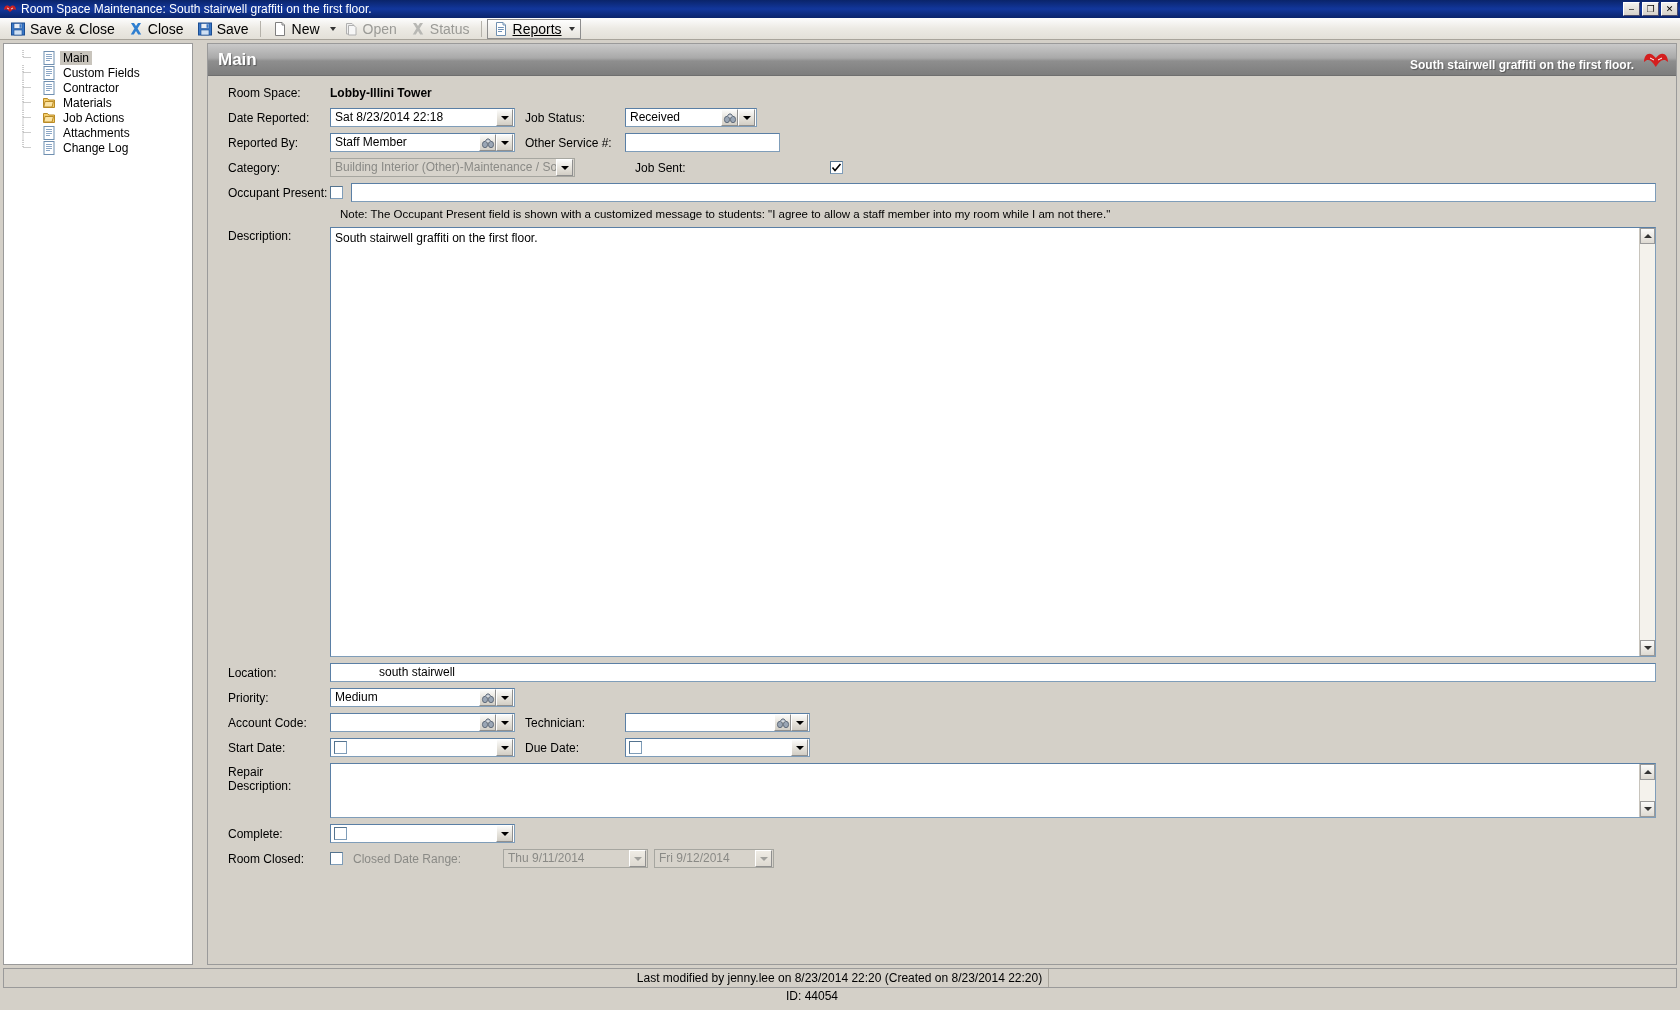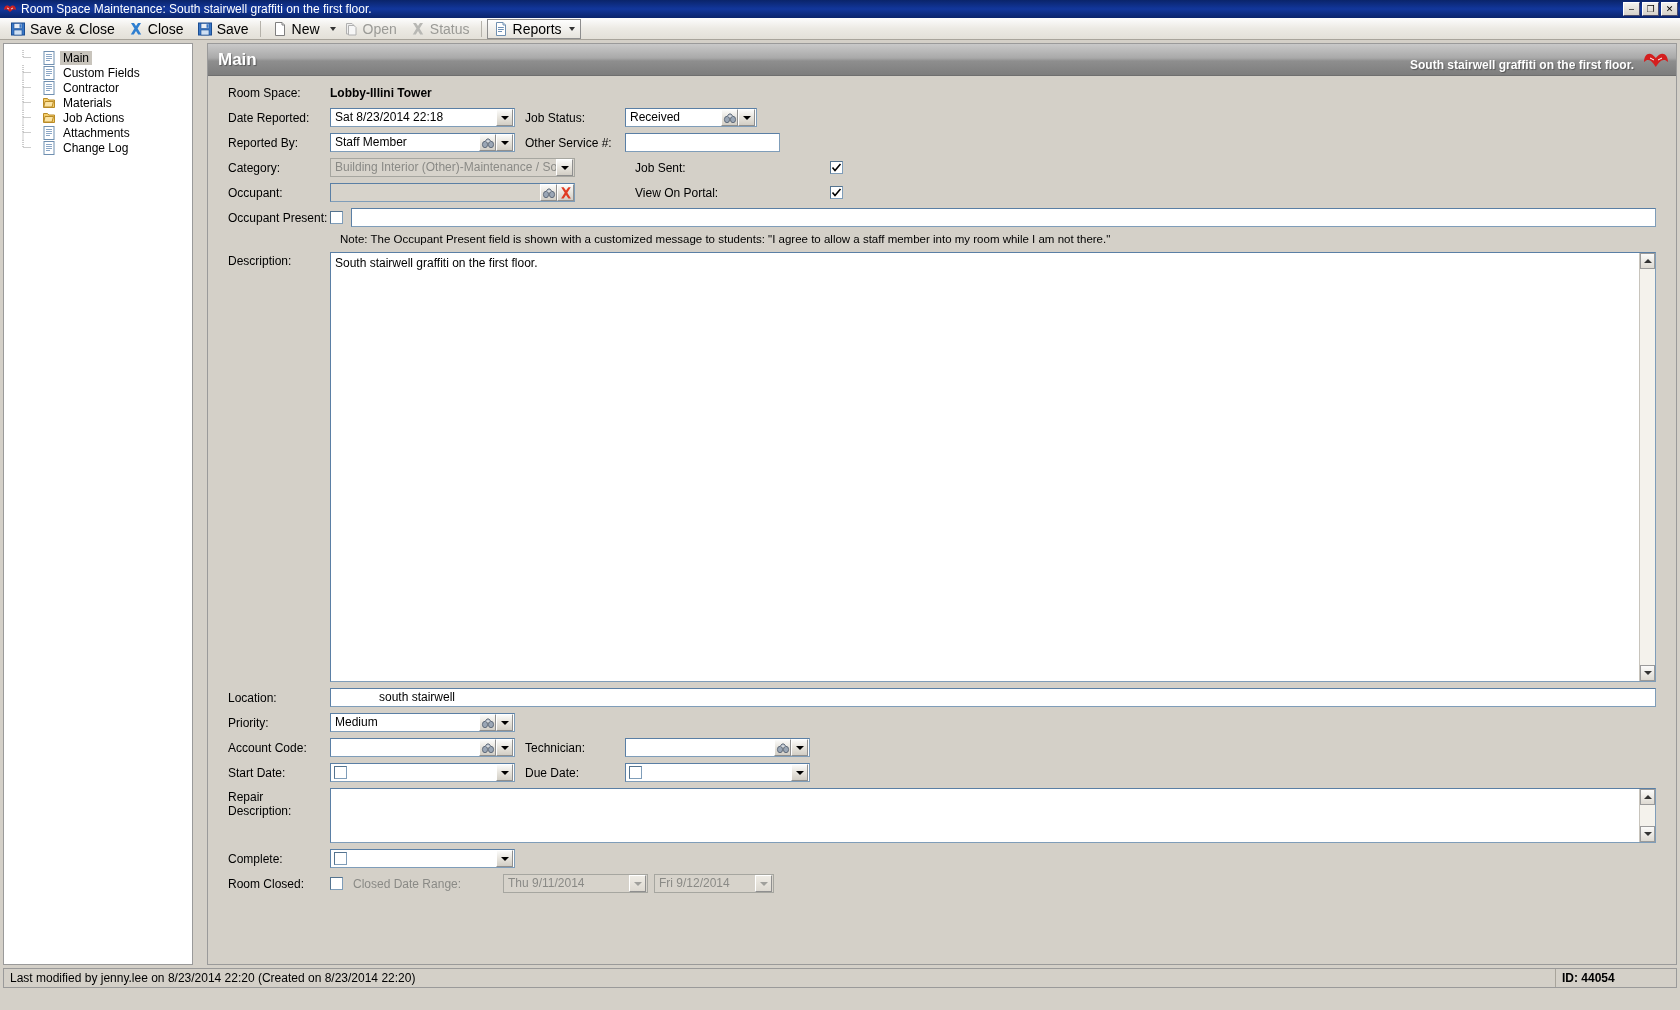--- a/index.html
+++ b/index.html
@@ -57,20 +57,21 @@
     display: flex; align-items: center;
     height: 20px; padding: 0 5px;
     gap: 4px; cursor: pointer;
     font-size: 14px;
     border: 1px solid transparent;
     white-space: nowrap;
   }
   .tb-item.boxed {
     border: 1px solid #8d8d8d;
     background: linear-gradient(to bottom, #fefefe, #e6e3dc);
+    text-decoration: underline;
   }
   .tb-item.disabled { color: #9a9a96; cursor: default; }
   .tb-sep { width: 1px; height: 16px; background: #b5b2aa; margin: 0 4px; }
   .tb-caret {
     width: 0; height: 0;
     border-left: 3.5px solid transparent;
     border-right: 3.5px solid transparent;
     border-top: 4px solid #333;
     margin-left: 3px;
   }
@@ -302,34 +303,34 @@
   .vscroll .track { flex: 1 1 auto; background: #f4f2ec; }
 
   
   .statusbar {
     height: 20px;
     margin: 3px 3px 0 3px;
     border: 1px solid #9a9a9a;
     background: #d4d0c8;
     display: flex; align-items: center;
     font-size: 12px;
+    flex-direction: column;
   }
   .status-left {
     flex: 1 1 auto;
     padding: 0 6px;
     border-right: 1px solid #a8a49b;
     line-height: 18px;
     white-space: nowrap;
   }
   .status-right {
     width: 120px; flex: 0 0 auto;
     padding: 0 6px;
     line-height: 18px;
     white-space: nowrap;
-    font-weight: bold;
   }
 </style>
 </head>
 <body>
 
 <div class="titlebar">
   <span class="titlebar-icon">
     <svg class="ico" viewBox="0 0 16 16">
       <path d="M2 9 C2 5,5 3,8 6 C11 3,14 5,14 9 C12 7,10 9,8 11 C6 9,4 7,2 9 Z" fill="#cc2020"></path>
       <path d="M5 7 L7 8 M11 7 L9 8" stroke="#fff" stroke-width="0.8" fill="none"></path>
@@ -579,44 +580,20 @@
             </span>
         </div>
         <span class="lbl right" style="width:205px; margin-left:50px;">Job Sent:</span>
         <span class="chk">
           <svg class="tick" viewBox="0 0 11 11">
             <path d="M1.5 5.5 L4 8.5 L9.5 2" stroke="#000" stroke-width="1.6" fill="none"></path>
           </svg>
         </span>
       </div>
 
-      <div class="row">
-        <span class="lbl">Occupant:</span>
-        <div class="tfield disabled" style="width:245px">
-          <span class="val"></span>
-          <span class="lookup-btn">
-            <svg class="ico" viewBox="0 0 16 16">
-              <ellipse cx="5" cy="9.5" rx="2.6" ry="3.2" fill="#9aa6b5" stroke="#4f5b6b" stroke-width="0.8"></ellipse>
-              <ellipse cx="11" cy="9.5" rx="2.6" ry="3.2" fill="#9aa6b5" stroke="#4f5b6b" stroke-width="0.8"></ellipse>
-              <path d="M5 6.5 L7 4 H9 L11 6.5" stroke="#4f5b6b" stroke-width="0.9" fill="#c8d0da"></path>
-            </svg>
-          </span>
-          <span class="clear-btn">
-            <svg class="ico" viewBox="0 0 16 16">
-              <path d="M3.2 2.2 L5.6 2.2 L8 5.4 L10.4 2.2 L12.8 2.2 L9.3 7.7 L12.9 13.6 L10.4 13.6 L8 10.1 L5.6 13.6 L3.1 13.6 L6.7 7.7 Z" fill="#e03b22"></path>
-            </svg>
-          </span>
-        </div>
-        <span class="lbl right" style="width:205px; margin-left:50px;">View On Portal:</span>
-        <span class="chk">
-          <svg class="tick" viewBox="0 0 11 11">
-            <path d="M1.5 5.5 L4 8.5 L9.5 2" stroke="#000" stroke-width="1.6" fill="none"></path>
-          </svg>
-        </span>
-      </div>
 
       <div class="row">
         <span class="lbl">Occupant Present:</span>
         <span class="chk" style="margin-right:8px"></span>
         <div class="tfield" style="flex:1 1 auto; margin-right:10px;">
           <span class="val"></span>
         </div>
       </div>
 
       <div class="note">Note: The Occupant Present field is shown with a customized message to students: "I agree to allow a staff member into my room while I am not there."</div>

